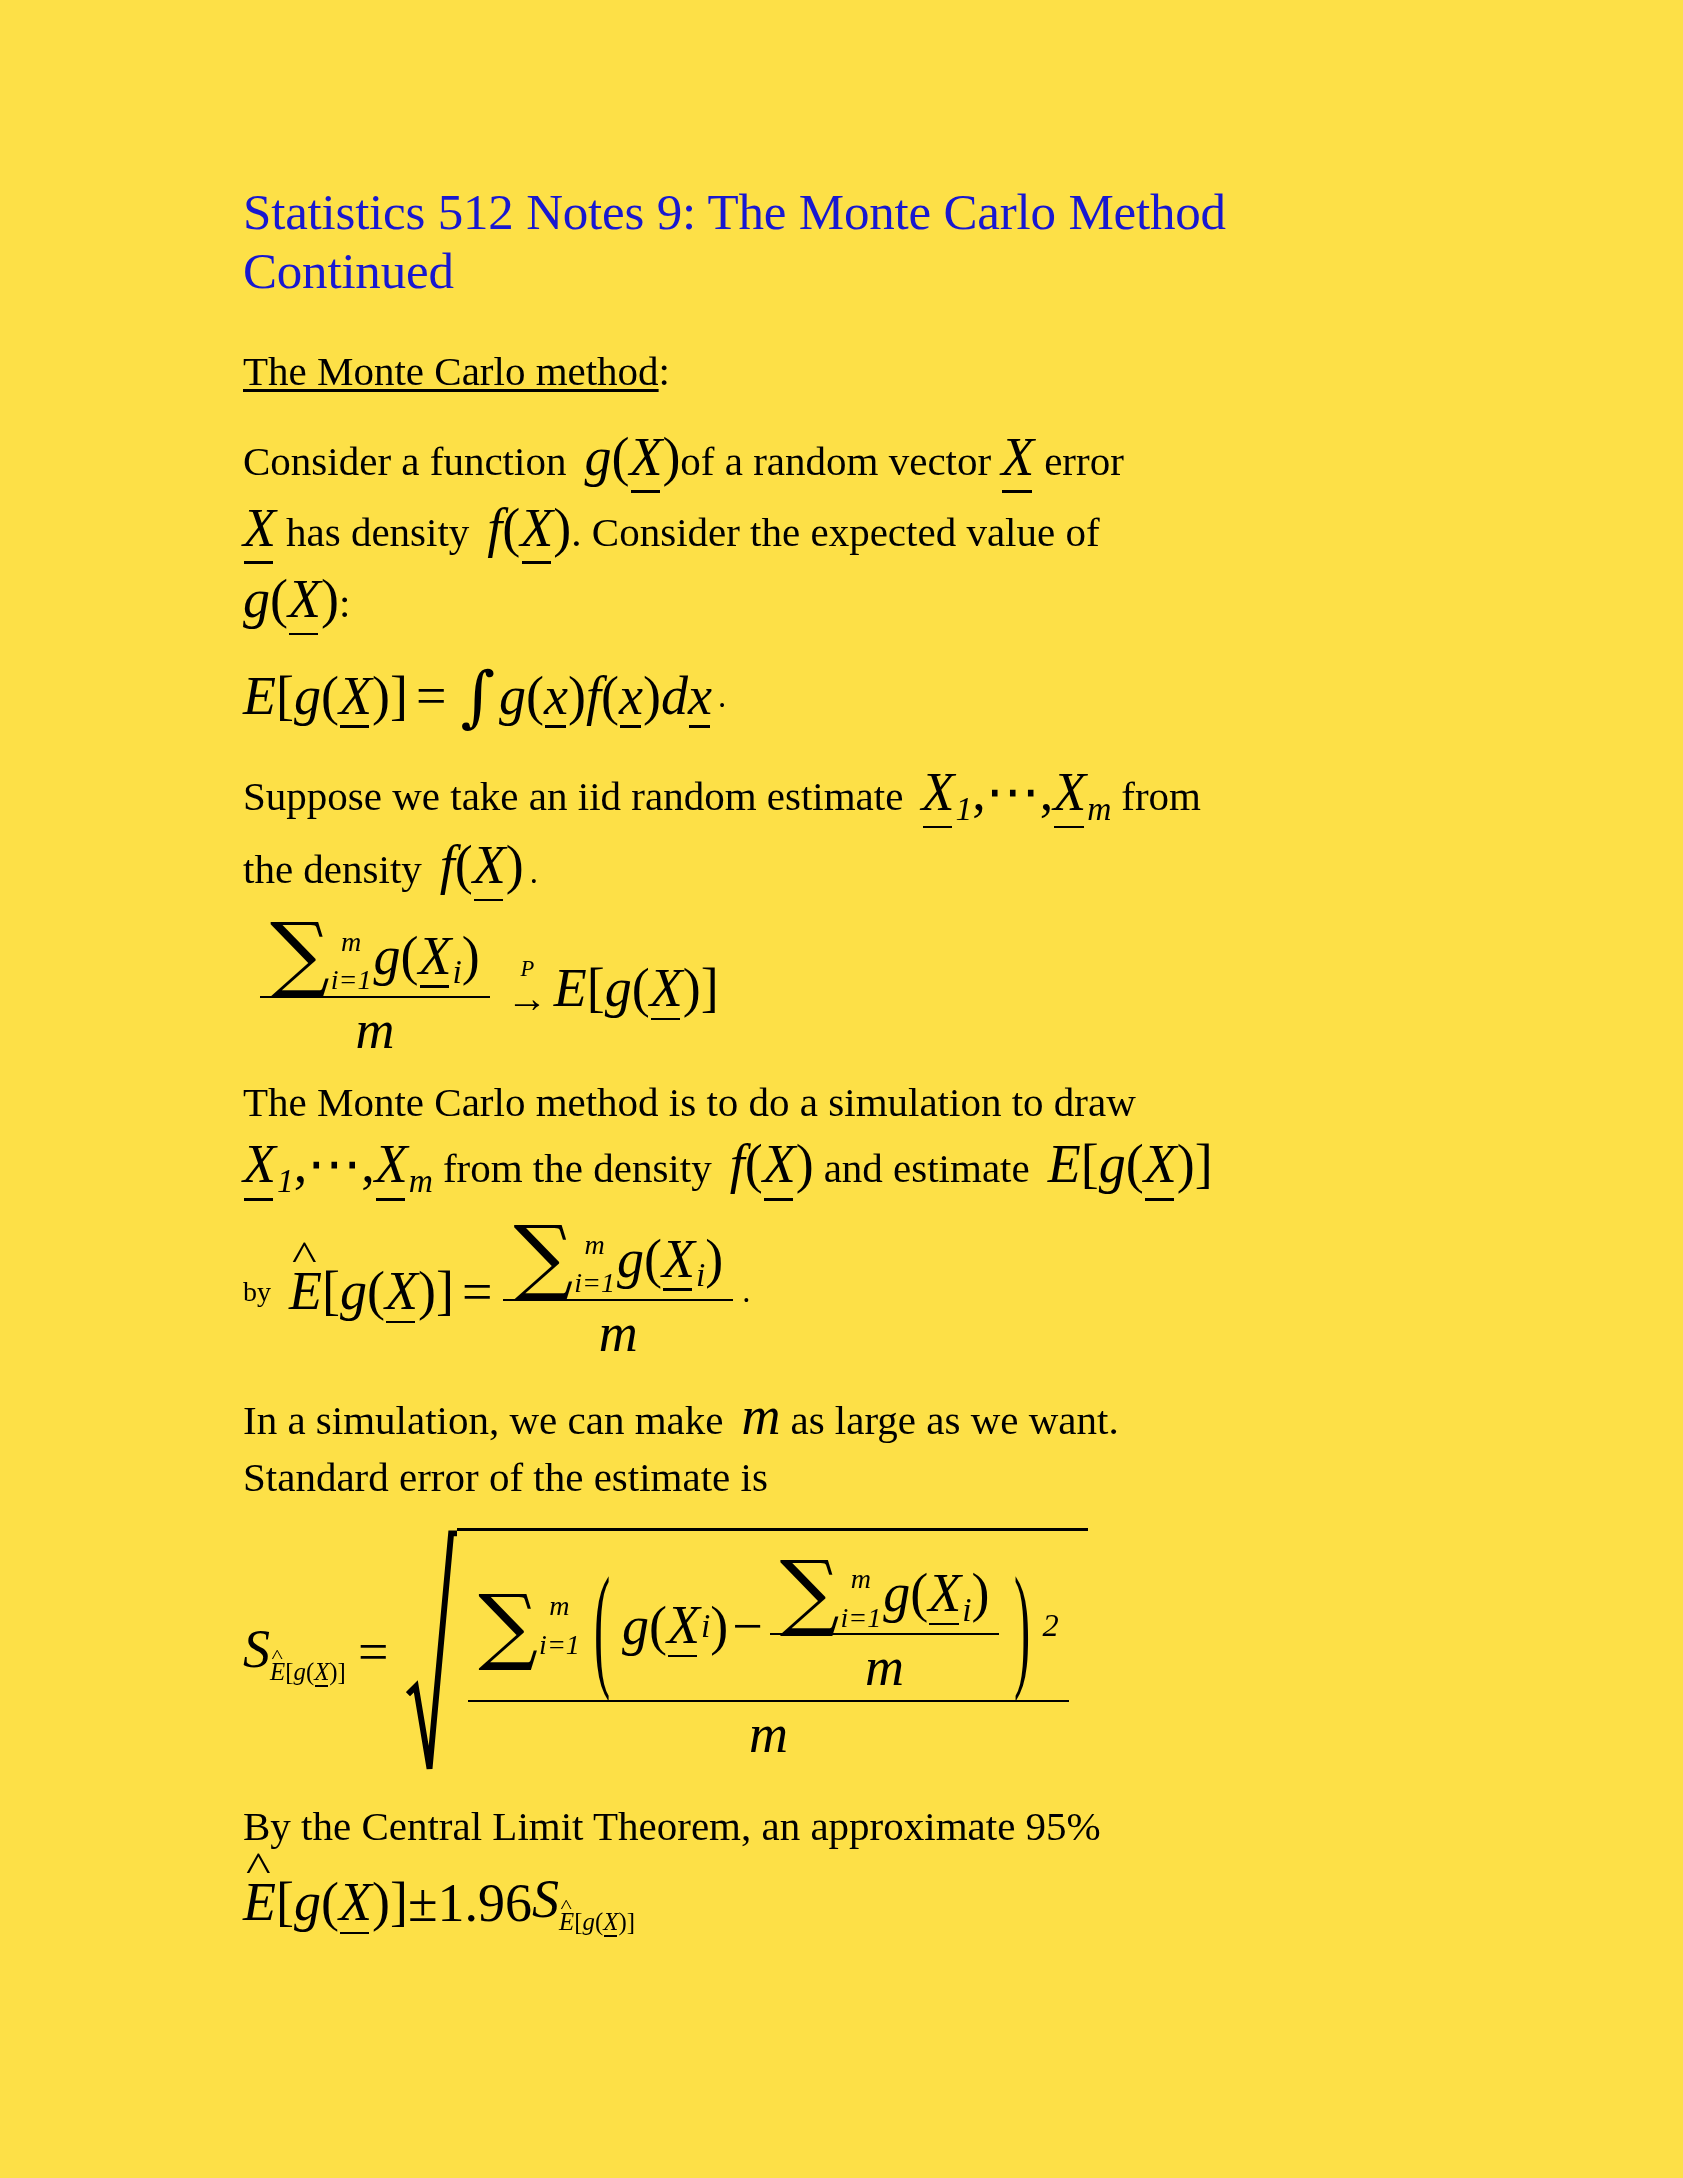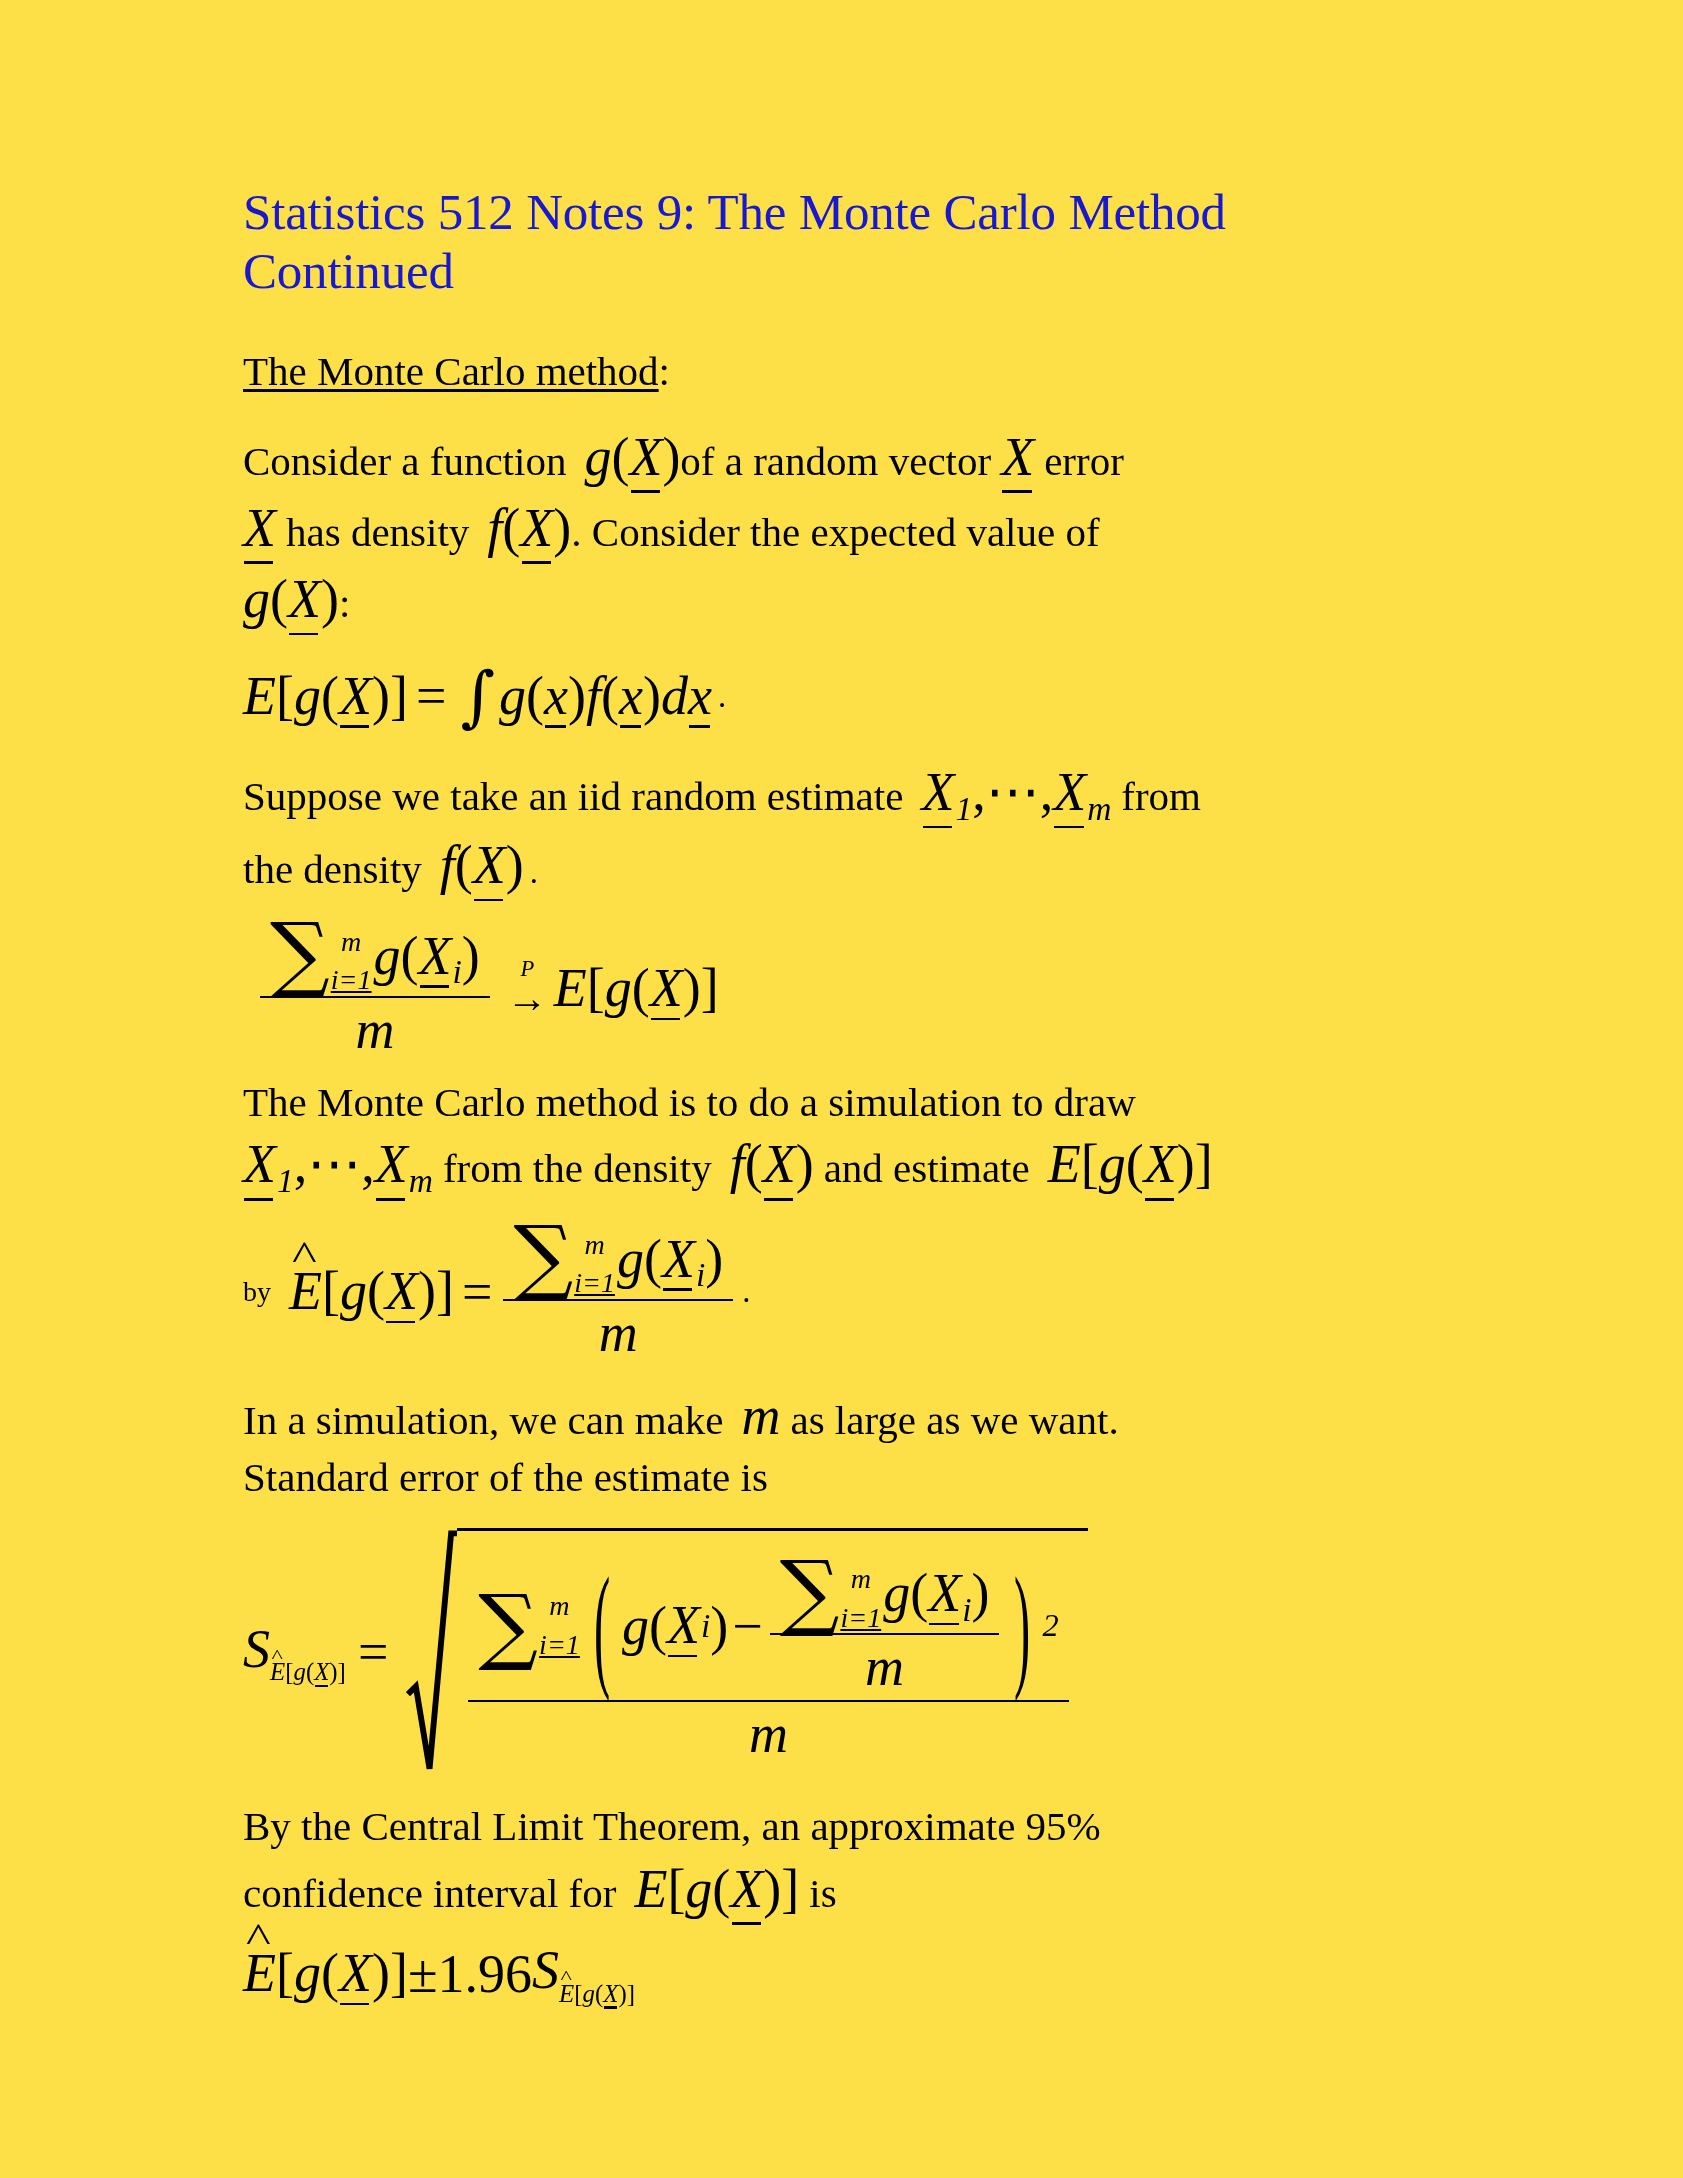--- a/index.html
+++ b/index.html
@@ -146,21 +146,21 @@
     display: inline-flex;
     flex-direction: column;
     vertical-align: middle;
     font-size: 0.52em;
     line-height: 1.02;
     font-style: italic;
     margin-left: 1px;
     margin-right: 2px;
   }
   .sum-lim .up { margin-bottom: 0.55em; }
-  .sum-lim .lo { margin-top: -0.20em; text-decoration: underline; }
+  .sum-lim .lo { margin-top: -0.20em; }
 
   .arrowP {
     display: inline-flex;
     flex-direction: column;
     align-items: center;
     margin: 0 6px 0 14px;
     line-height: 1;
   }
   .arrowP .pl { font-size: 0.55em; font-style: italic; margin-bottom: -2px; }
   .arrowP .ar { font-size: 1.0em; font-style: normal; }
@@ -340,23 +340,20 @@
             </span>
             <span class="den"><span class="m">m</span></span>
           </span>
         </span>
       </span>
     </div>
 
     <p class="line">
       <span>By the Central Limit Theorem, an approximate 95%</span>
     </p>
-    <p class="line">
-      <span>confidence interval for</span><span class="spacer-md"></span><span class="m"><span>E</span><span class="mup">[</span><span>g</span><span class="mup">(</span><span class="vec">X</span><span class="mup">)</span><span class="mup">]</span></span><span class="spacer-sm"></span><span>is</span>
-    </p>
 
     <div class="eq" style="margin-top:14px;">
       <span class="m"><span class="hat-wrap">E</span><span class="mup">[</span><span>g</span><span class="mup">(</span><span class="vec">X</span><span class="mup">)</span><span class="mup">]</span></span>
       <span class="m mup">±</span>
       <span class="m mup">1.96</span>
       <span class="m"><span>S</span><span class="small-sub-expr"><span class="hat-wrap">E</span><span class="mup">[</span><span>g</span><span class="mup">(</span><span class="vec">X</span><span class="mup">)</span><span class="mup">]</span></span></span>
     </div>
 
   </div>
 </div>

